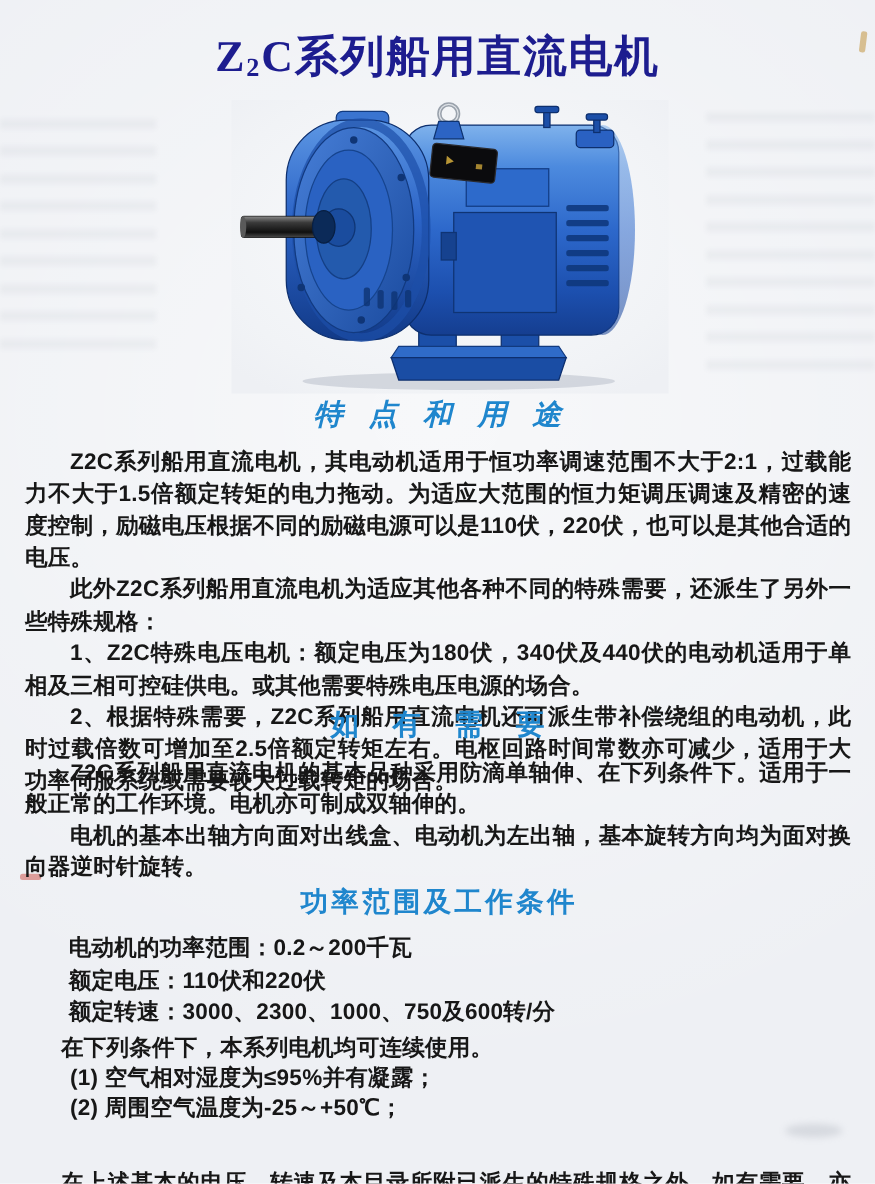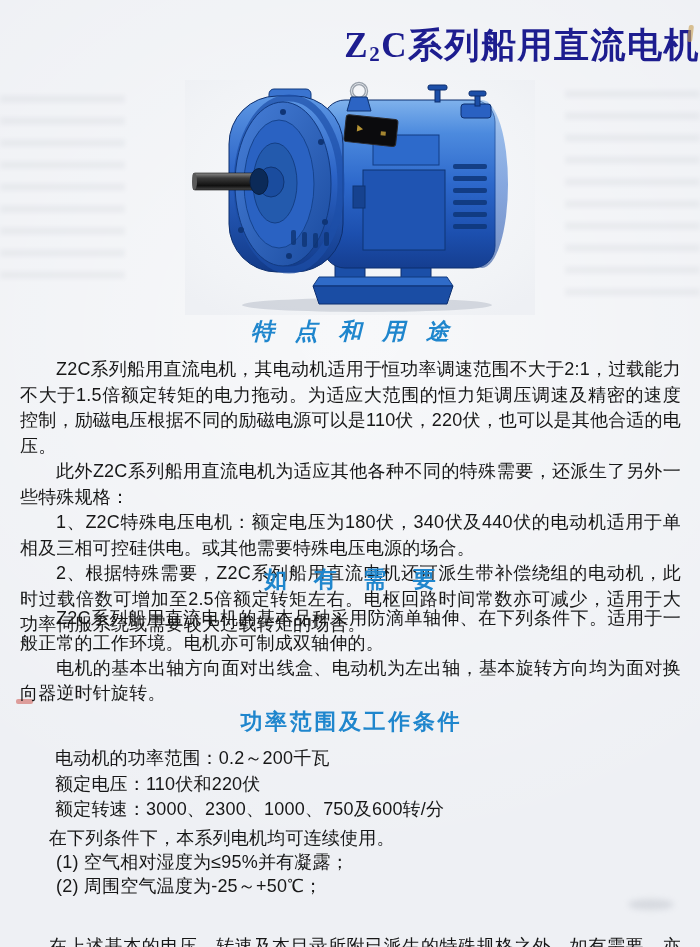--- a/index.html
+++ b/index.html
@@ -6,38 +6,38 @@
   .page{
     position:relative; width:700px; height:947px; overflow:hidden;
     background:
       radial-gradient(ellipse 120% 80% at 50% 35%, rgba(255,255,255,.55), rgba(255,255,255,0) 70%),
       var(--paper, #eef0f4);
     font-family:"Liberation Sans", sans-serif;
     color:var(--body-text, #171717);
   }
   .title{
     position:absolute; top:22px; left:0; width:100%;
-    text-align:right; margin:0;
+    text-align:center; margin:0;
     font-family:"Liberation Serif", serif;
     font-weight:700; font-size:35px; letter-spacing:1.5px;
     color:var(--title-navy, #1d1d8f);
   }
   .title sub{ font-size:0.6em; vertical-align:-0.18em; }
   .photo{ position:absolute; left:185px; top:80px; width:350px; height:235px; }
   .sec-heading{
     position:absolute; left:0; width:100%; margin:0;
     text-align:center; font-weight:700; font-size:23px;
     color:var(--heading-blue, #1f86cd);
   }
   .h-features{ top:316px; letter-spacing:.9em; padding-left:.9em; box-sizing:border-box;font-style:italic;}
   .h-structure{ top:564px; letter-spacing:1.15em; padding-left:1.15em; box-sizing:border-box;}
   .h-power{ top:707px; font-size:22px; letter-spacing:.12em; padding-left:.12em; box-sizing:border-box;}
   .body-block{
     position:absolute; left:20px; width:661px;
-    font-size:18px; font-weight:400; line-height:25.5px;
+    font-size:18px; font-weight:700; line-height:25.5px;
     text-align:justify; letter-spacing:.2px;
   }
   .body-block p{ margin:0; text-indent:2em; }
   .features-body{ top:357px; }
   .structure-body{ top:606px; line-height:25px; }
   .power-specs{ top:746px; left:55px; width:620px; line-height:25.7px; text-align:left;}
   .power-specs p{ text-indent:0; }
   .power-cond{ top:826px; line-height:24px; }
   .power-cond .intro{ text-indent:1.6em; }
   .power-cond .item{ text-indent:2em; text-align:left; }

